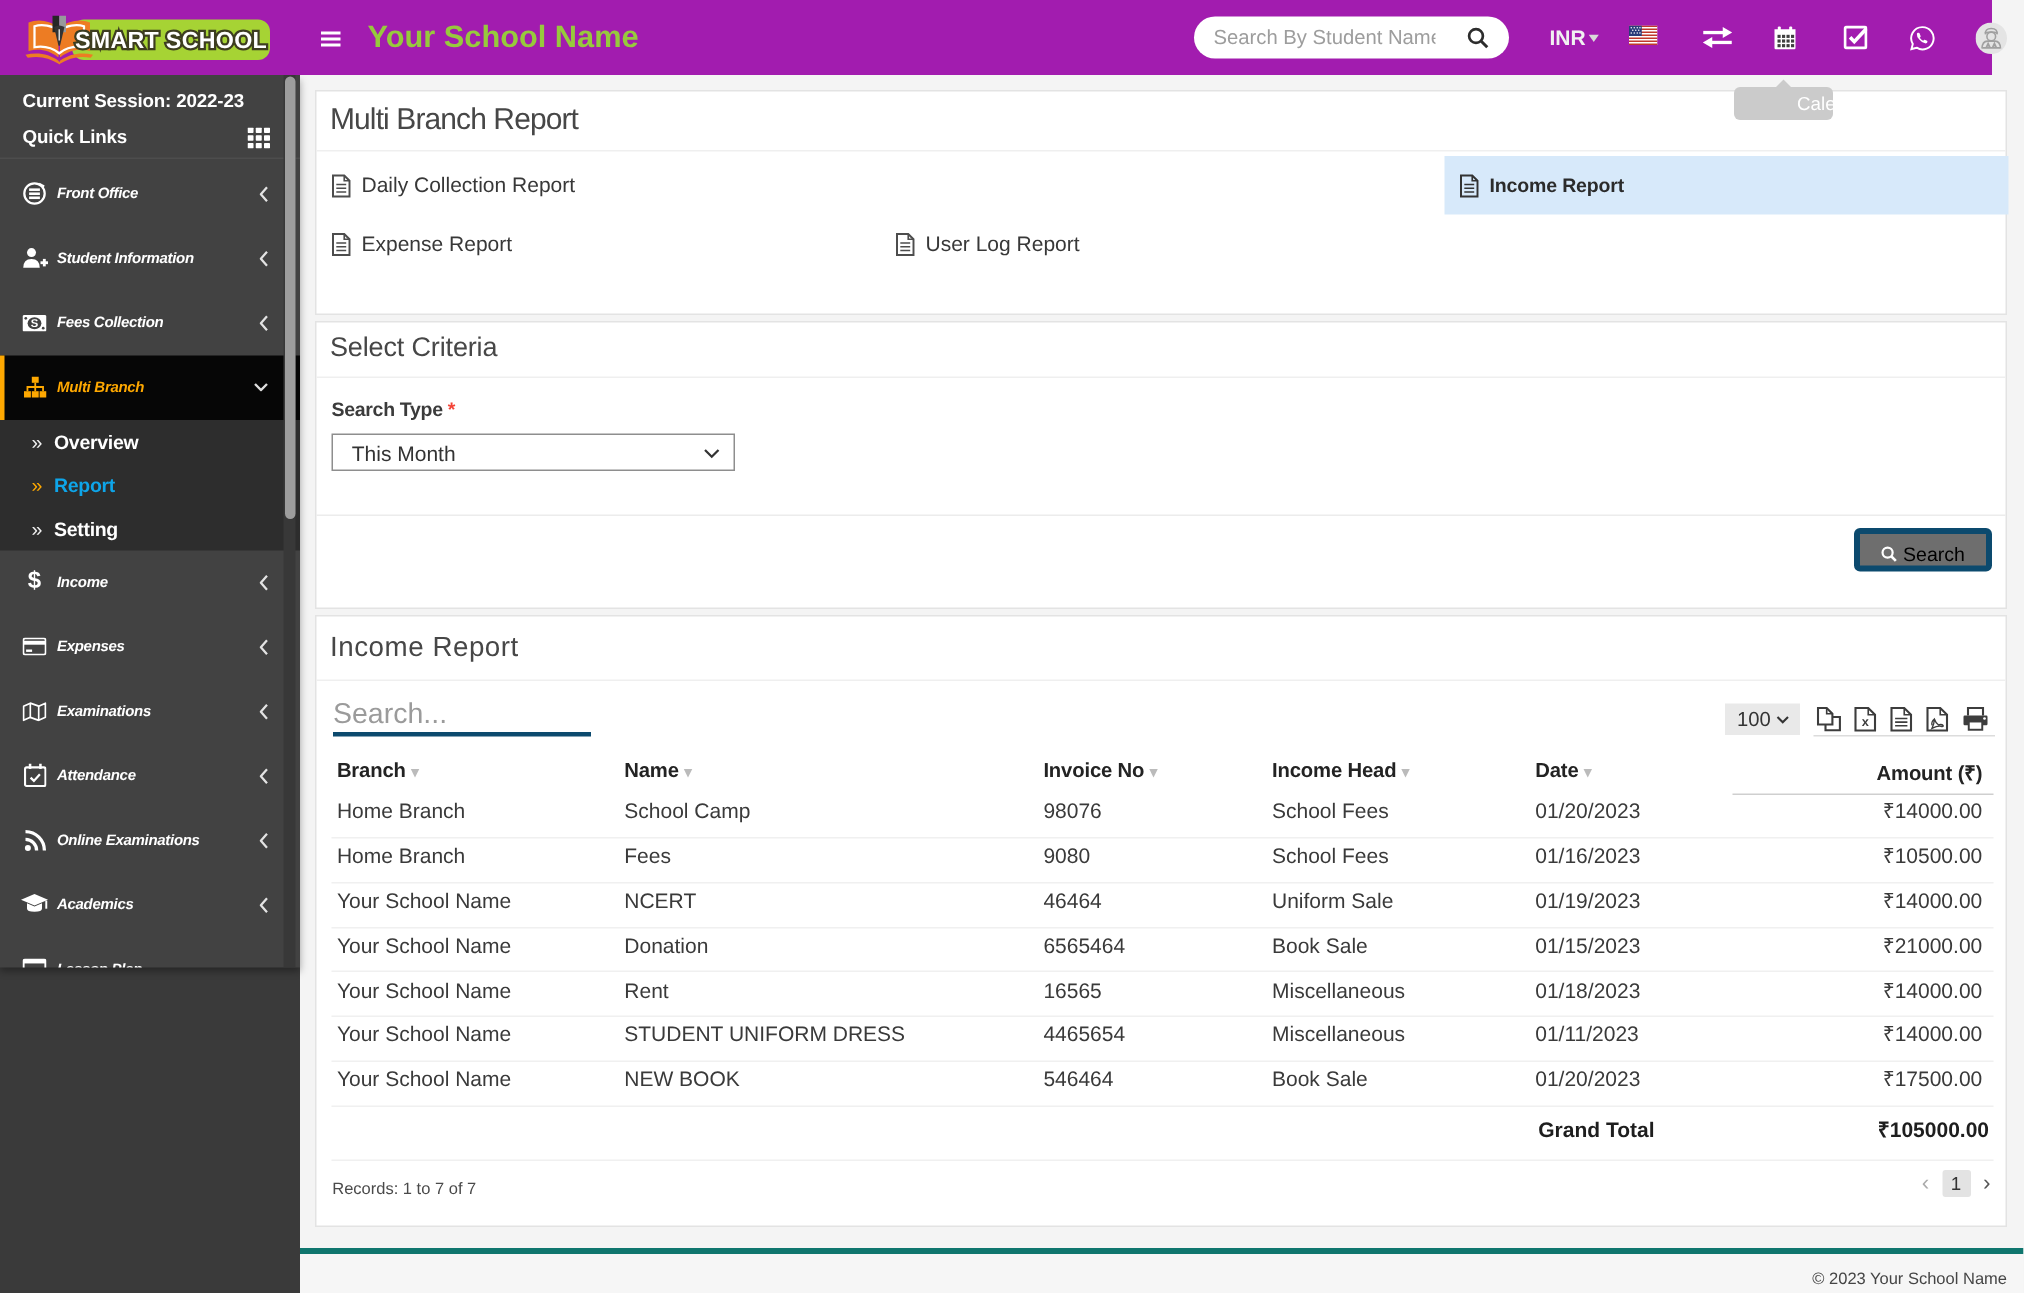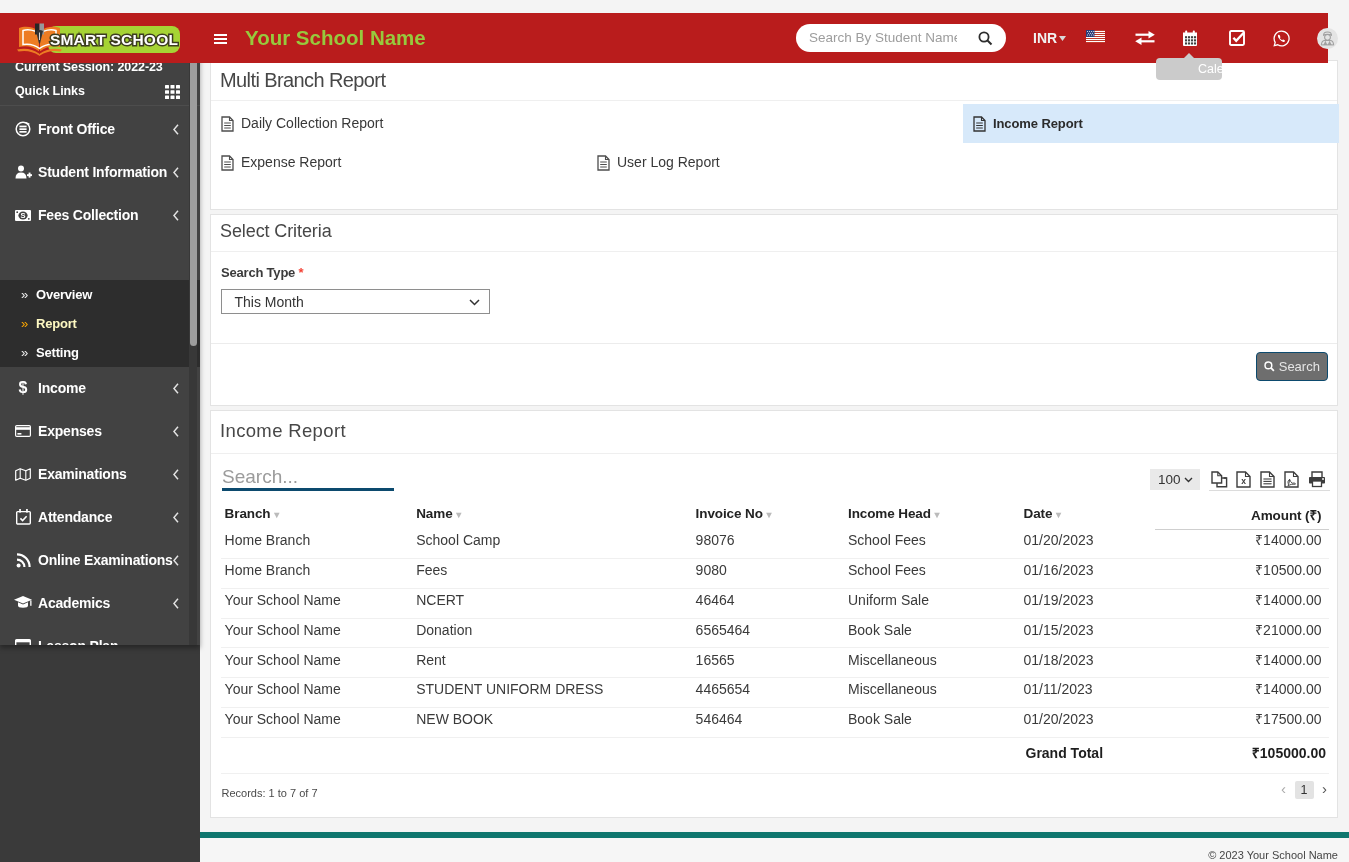--- a/index.html
+++ b/index.html
@@ -1,21 +1,21 @@
 <!DOCTYPE html>
 <html><head>
 <meta charset="utf-8">
 <style>
 * { margin:0; padding:0; box-sizing:border-box; }
 html,body { width:1349px; height:862px; overflow:hidden; background:#f4f4f4;
   font-family:"Liberation Sans", sans-serif; position:relative; }
 .abs { position:absolute; }
 
 
-#header { position:absolute; left:0; top:13px; width:1328px; height:50px; background:#b91c1c; z-index:30; }
+#header { position:absolute; left:0; top:0; width:1328px; height:50px; background:#a21caf; z-index:30; }
 #logo { position:absolute; left:15px; top:10px; width:164px; height:29px; }
 #hamb { position:absolute; left:214px; top:20.8px; width:13px; }
 #hamb div { height:2.5px; background:#fff; margin-bottom:1.6px; }
 #schoolname { position:absolute; left:245px; top:0; height:50px; line-height:50px; font-size:20.5px; font-weight:bold; color:#97c93d; }
 #hsearch { position:absolute; left:796px; top:11px; width:210px; height:28px; background:#fff; border-radius:14px; }
 #hsearch .ph { position:absolute; left:13px; top:0; height:28px; line-height:28px; font-size:13.5px; color:#9d9d9d; width:148px; overflow:hidden; white-space:nowrap; }
 #hsearch svg { position:absolute; right:13px; top:7px; }
 #inr { position:absolute; left:1033px; top:0; height:50px; line-height:50px; font-size:14px; color:#f1f1f1; font-weight:bold; }
 
 
@@ -27,21 +27,21 @@
 
 #sidebar { position:absolute; left:0; top:50px; width:200px; height:812px; background:#3a3a3a; z-index:20; }
 #smenu { position:absolute; left:0; top:0; width:200px; height:595px; background:#424242;
   box-shadow:0 3px 5px rgba(0,0,0,0.35); overflow:hidden; }
 #session { position:absolute; left:15px; top:10px; color:#fff; font-size:12.5px; font-weight:bold; letter-spacing:-0.1px; }
 #qlinks { position:absolute; left:15px; top:34px; color:#fff; font-size:12.5px; font-weight:bold; letter-spacing:-0.1px; }
 #qgrid { position:absolute; right:20px; top:35px; }
 #sdivider { position:absolute; left:0; top:55px; width:200px; height:1px; background:#4d4d4d; }
 .mitem { position:absolute; left:0; width:200px; height:43px; }
 .mitem .ic { position:absolute; left:14px; top:0; width:18px; height:43px; display:flex; align-items:center; justify-content:center; }
-.mitem .lb { position:absolute; left:38px; top:0; height:43px; line-height:43px; font-size:14px; font-weight:bold; color:#fff; letter-spacing:-0.2px; }
+.mitem .lb { position:absolute; left:38px; top:0; height:43px; line-height:43px; font-size:10px; font-weight:bold; color:#fff; letter-spacing:-0.2px;font-style:italic; }
 .mitem .ch { position:absolute; right:21px; top:0; height:43px; display:flex; align-items:center; color:#e0e0e0; font-size:13px; }
 #mactive { position:absolute; left:0; top:186.5px; width:200px; height:43px; background:#060606; border-left:3px solid #fea801; }
 #mactive .lb { color:#fea801; left:35px; }
 #mactive .ic { left:11px; }
 #msub { position:absolute; left:0; top:229.5px; width:200px; height:87px; background:#2d2d2d; }
 .sitem { position:absolute; left:0; width:200px; height:29px; line-height:29px; }
 .sitem .dbl { position:absolute; left:21px; top:0; font-size:13px; color:#f0f0f0; }
 .sitem .lb { position:absolute; left:36px; top:0; font-size:13px; font-weight:bold; color:#fff; letter-spacing:-0.2px; }
 #sscroll-track { position:absolute; left:189px; top:0; width:8px; height:595px; background:#383838; }
 #sscroll { position:absolute; left:190px; top:1px; width:7px; height:295px; background:#9d9d9d; border-radius:4px; }
@@ -57,42 +57,42 @@
 .rlink .lb { position:absolute; left:30px; top:0; height:39px; line-height:39px; font-size:14px; color:#383838; }
 #ractive { background:#d7e9fa; }
 #ractive .lb { font-weight:bold; color:#2b2b2b; font-size:13px; letter-spacing:-0.1px; }
 
 
 #stlabel { position:absolute; left:10px; top:49.5px; font-size:13px; letter-spacing:-0.2px; font-weight:bold; color:#3b3b3b; }
 #stlabel .req { color:#f44336; font-size:13px; }
 #sselect { position:absolute; left:9.5px; top:73.5px; width:269px; height:25px; border:1px solid #8e8e8e; background:#fff; }
 #sselect .tx { position:absolute; left:13px; top:0; height:23px; line-height:24px; font-size:14px; color:#333; }
 #c2div { position:absolute; left:0; top:128px; width:100%; height:1px; background:#ececec; }
-#searchbtn { position:absolute; right:9px; top:137.3px; width:72px; height:29px; background:#6e6e6e; border:1px solid #0c4a6e;
-  border-radius:4px; color:#e5e5e5; font-size:13px; text-align:center; line-height:27px; }
+#searchbtn { position:absolute; right:9px; top:137.3px; width:92px; height:29px; background:#6e6e6e; border:4px solid #0c4a6e;
+  border-radius:4px; color:#000000; font-size:13px; text-align:center; line-height:27px; }
 
 
 #tsearch { position:absolute; left:11px; top:60px; width:172px; border-bottom:3px solid #0c4a6e; height:20px;
   font-size:19px; color:#9b9b9b; line-height:12px; }
 #lensel { position:absolute; left:939px; top:58px; width:50px; height:21px; background:#e9e9e9; }
 #lensel .tx { position:absolute; left:8px; top:0; height:21px; line-height:21px; font-size:13.5px; color:#333; }
 #expicons { position:absolute; right:11px; top:60px; font-size:0; white-space:nowrap; }
 #expline { position:absolute; left:998px; top:78.5px; width:121px; height:1px; background:#dcdcdc; }
 
 .th { position:absolute; top:0; font-size:13.5px; letter-spacing:-0.1px; font-weight:bold; color:#232323; height:26px; }
 .th .car { color:#bbb; font-size:10px; }
 .trow { position:absolute; left:10px; width:1108px; height:29.8px; border-bottom:1px solid #f0f0f0; }
 .td { position:absolute; top:0; height:29.8px; line-height:23.6px; font-size:14px; color:#3a3a3a; }
 .amt { right:7.5px; text-align:right; }
 
 #records { position:absolute; left:10.5px; top:376.4px; font-size:11px; color:#4a4a4a; }
 #pag { position:absolute; right:10px; top:369px; }
 
 
-#footer { position:absolute; left:0; top:832px; width:1349px; height:30px; background:#f6f6f6; border-top:6px solid #0f766e; }
+#footer { position:absolute; left:0; top:832px; width:1349px; height:30px; background:#f6f6f6; border-top:4px solid #0f766e; }
 #footer .tx { position:absolute; right:11px; top:10.5px; font-size:11px; color:#454545; }
 </style>
 </head>
 <body>
 
 <div id="header">
   <div id="logo">
     <svg class="abs" style="left:0;top:0" width="170" height="34" viewBox="0 0 170 34">
       <rect x="33" y="3" width="132" height="27" rx="8" fill="#a6d334"></rect>
       <path d="M24 8 C18 3.5, 10 2.5, 4 5 L4 24 C11 22, 18 23.5, 23.5 28 L24 28 Z" fill="#ed7c23"></path>
@@ -352,28 +352,45 @@
     </div>
     <div class="mitem" style="top:574.5px">
       <div class="ic">
           <svg width="16" height="14" viewBox="0 0 16 14">
             <rect x="0.7" y="0.7" width="14.6" height="12.6" rx="1" fill="none" stroke="#fff" stroke-width="1.4"></rect>
             <rect x="0.7" y="0.7" width="14.6" height="2.6" fill="#fff"></rect>
           </svg>
         </div>
       <div class="lb">Lesson Plan</div>
     </div>
+    <div class="mitem" id="mactive">
+      <div class="ic">
+          <svg width="15" height="15" viewBox="0 0 15 15">
+            <rect x="5.2" y="0" width="4.6" height="4.2" fill="#fea801"></rect>
+            <rect x="0" y="9.8" width="4.6" height="4.2" fill="#fea801"></rect>
+            <rect x="5.2" y="9.8" width="4.6" height="4.2" fill="#fea801"></rect>
+            <rect x="10.4" y="9.8" width="4.6" height="4.2" fill="#fea801"></rect>
+            <path d="M7.5 4.2 V7 M2.3 9.8 V7 H12.7 V9.8 M7.5 7 V9.8" fill="none" stroke="#fea801" stroke-width="1.2"></path>
+          </svg>
+        </div>
+      <div class="lb">Multi Branch</div>
+      <div class="ch">
+          <svg width="10" height="6" viewBox="0 0 10 6">
+            <path d="M1 1 L5 5 L9 1" fill="none" stroke="#ddd" stroke-width="1.6"></path>
+          </svg>
+        </div>
+    </div>
     <div id="msub">
       <div class="sitem" style="top:0">
           <span class="dbl">»</span>
           <span class="lb">Overview</span>
         </div>
       <div class="sitem" style="top:29px">
           <span class="dbl" style="color:#fea801">»</span>
-          <span class="lb" style="color:#fef9c3">Report</span>
+          <span class="lb" style="color:#0ea5e9">Report</span>
         </div>
       <div class="sitem" style="top:58px">
           <span class="dbl">»</span>
           <span class="lb">Setting</span>
         </div>
     </div>
     <div id="sscroll-track"></div>
     <div id="sscroll"></div>
   </div>
 </div>

